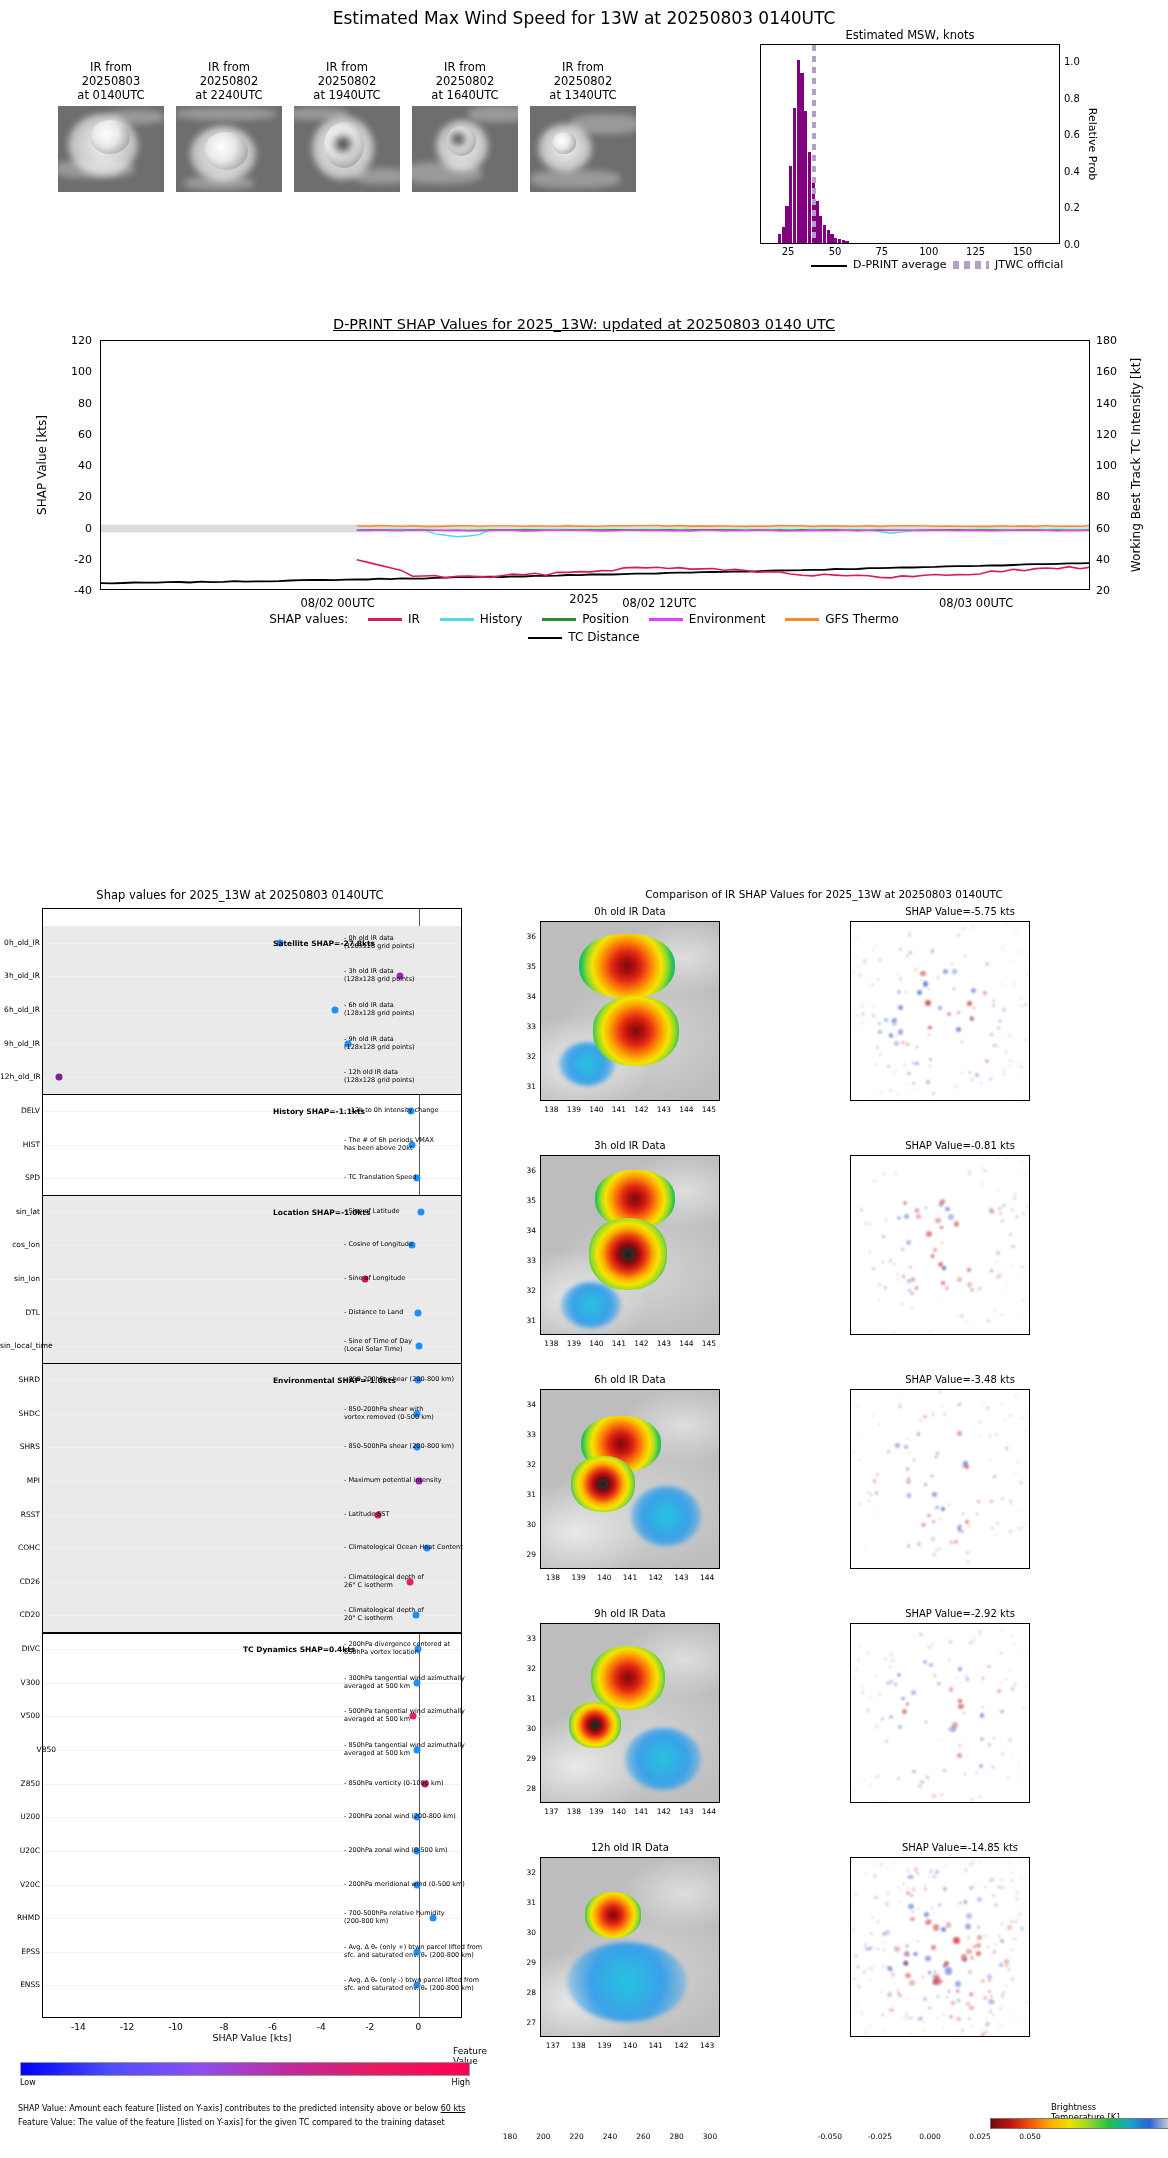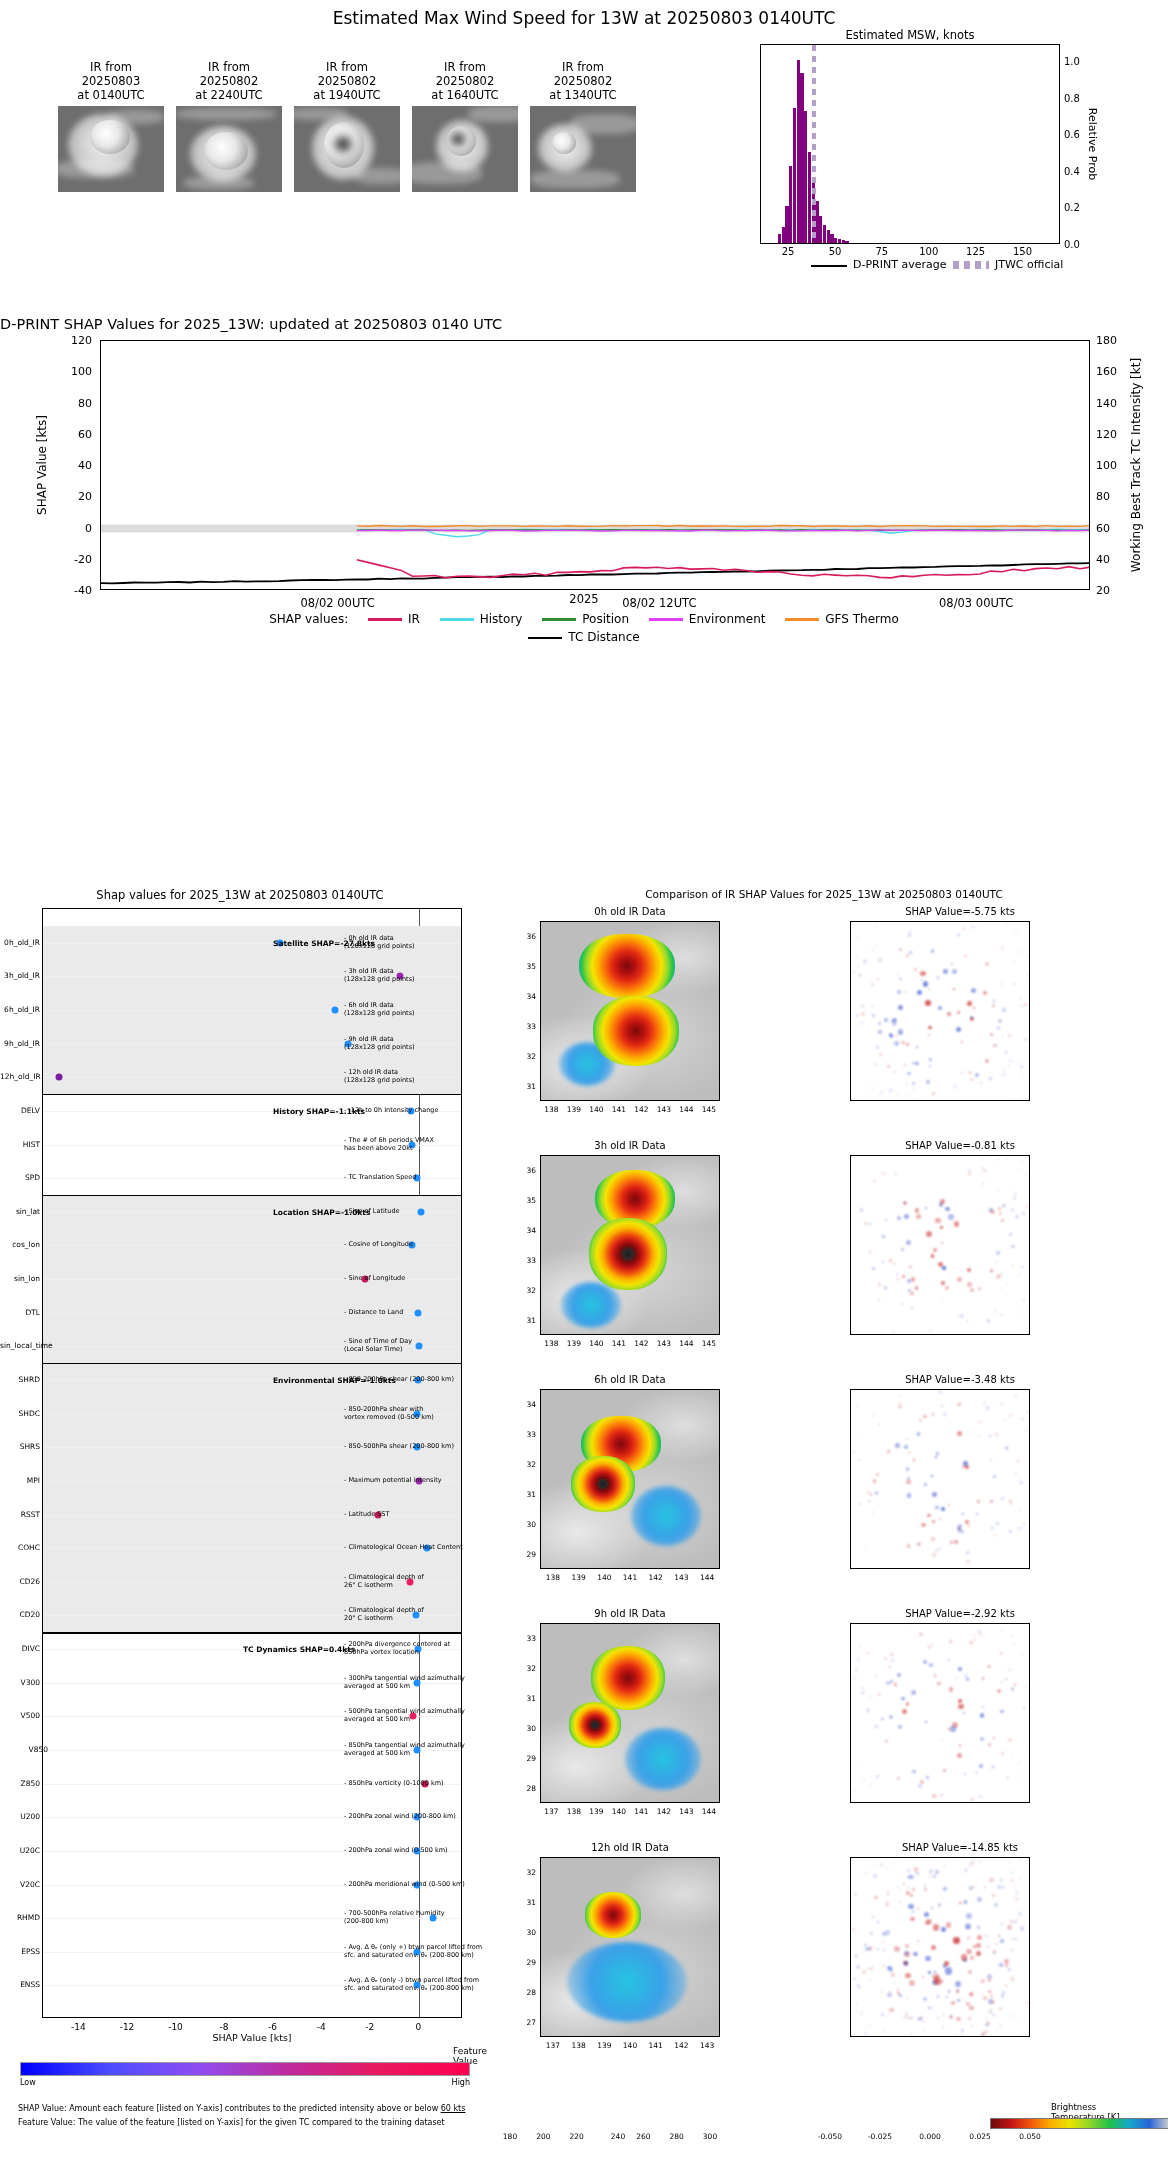--- a/index.html
+++ b/index.html
@@ -65,21 +65,21 @@
   #msw .legend { position:absolute; left:-35px; top:214px; width:360px; font-size:11px; }
   #msw .legend .item { position:absolute; }
   #msw .legend .ln { position:absolute; top:7px; width:36px; height:2px; background:#000; }
   #msw .legend .dot {
     position:absolute; top:3px; width:36px; height:8px;
     background:repeating-linear-gradient(to right,#b3a0c8 0 6px, transparent 6px 11px);
   }
 
   
   #panel2 { position:absolute; left:0; top:300px; width:1168px; height:350px; }
-  #p2title { position:absolute; left:0; top:16px; width:1168px; text-align:left; font-size:14.5px; }
+  #p2title { position:absolute; left:0; top:16px; width:1168px; text-align:center; font-size:14.5px;text-decoration:underline; }
   #p2plot {
     position:absolute; left:100px; top:40px; width:990px; height:250px;
     border:1px solid #000; background:#fff; overflow:hidden;
   }
   #p2plot svg { position:absolute; left:0; top:0; }
   #p2 .ylab-l {
     position:absolute; left:42px; top:165px; font-size:12px;
     transform:translate(-50%,-50%) rotate(-90deg); white-space:nowrap;
   }
   #p2 .ylab-r {
@@ -543,21 +543,21 @@
         <div class="ytick" style="left:0px;top:795.6px;">V300</div>
         <div class="desc" style="left:344px;top:795.6px;">
           <div>- 300hPa tangential wind azimuthally</div>
           <div>averaged at 500 km</div>
         </div>
         <div class="ytick" style="left:0px;top:829.3px;">V500</div>
         <div class="desc" style="left:344px;top:829.3px;">
           <div>- 500hPa tangential wind azimuthally</div>
           <div>averaged at 500 km</div>
         </div>
-        <div class="ytick" style="left:8px;top:862.9px;">V850</div>
+        <div class="ytick" style="left:16px;top:862.9px;">V850</div>
         <div class="desc" style="left:344px;top:862.9px;">
           <div>- 850hPa tangential wind azimuthally</div>
           <div>averaged at 500 km</div>
         </div>
         <div class="ytick" style="left:0px;top:896.5px;">Z850</div>
         <div class="desc" style="left:344px;top:896.5px;">
           <div>- 850hPa vorticity (0-1000 km)</div>
         </div>
         <div class="ytick" style="left:0px;top:930.2px;">U200</div>
         <div class="desc" style="left:344px;top:930.2px;">
@@ -1475,21 +1475,21 @@
           <div class="aylab" style="left:40px;top:180.0px;">27</div>
         </div>
       </div>
 
     <div id="cb-bt-ttl">Brightness Temperature [K]</div>
     <div id="cb-bt"></div>
 
   <div class="cbtick" style="left: 30px;">180</div>
       <div class="cbtick" style="left: 63.3333px;">200</div>
       <div class="cbtick" style="left: 96.6667px;">220</div>
-      <div class="cbtick" style="left: 138px;">240</div>
+      <div class="cbtick" style="left: 130px;">240</div>
       <div class="cbtick" style="left: 163.333px;">260</div>
       <div class="cbtick" style="left: 196.667px;">280</div>
       <div class="cbtick" style="left: 230px;">300</div>
       <div class="cbtick" style="left:350px;">-0.050</div>
       <div class="cbtick" style="left:400px;">-0.025</div>
       <div class="cbtick" style="left:450px;">0.000</div>
       <div class="cbtick" style="left:500px;">0.025</div>
       <div class="cbtick" style="left:550px;text-align:center;">0.050</div>
     </div>
 

